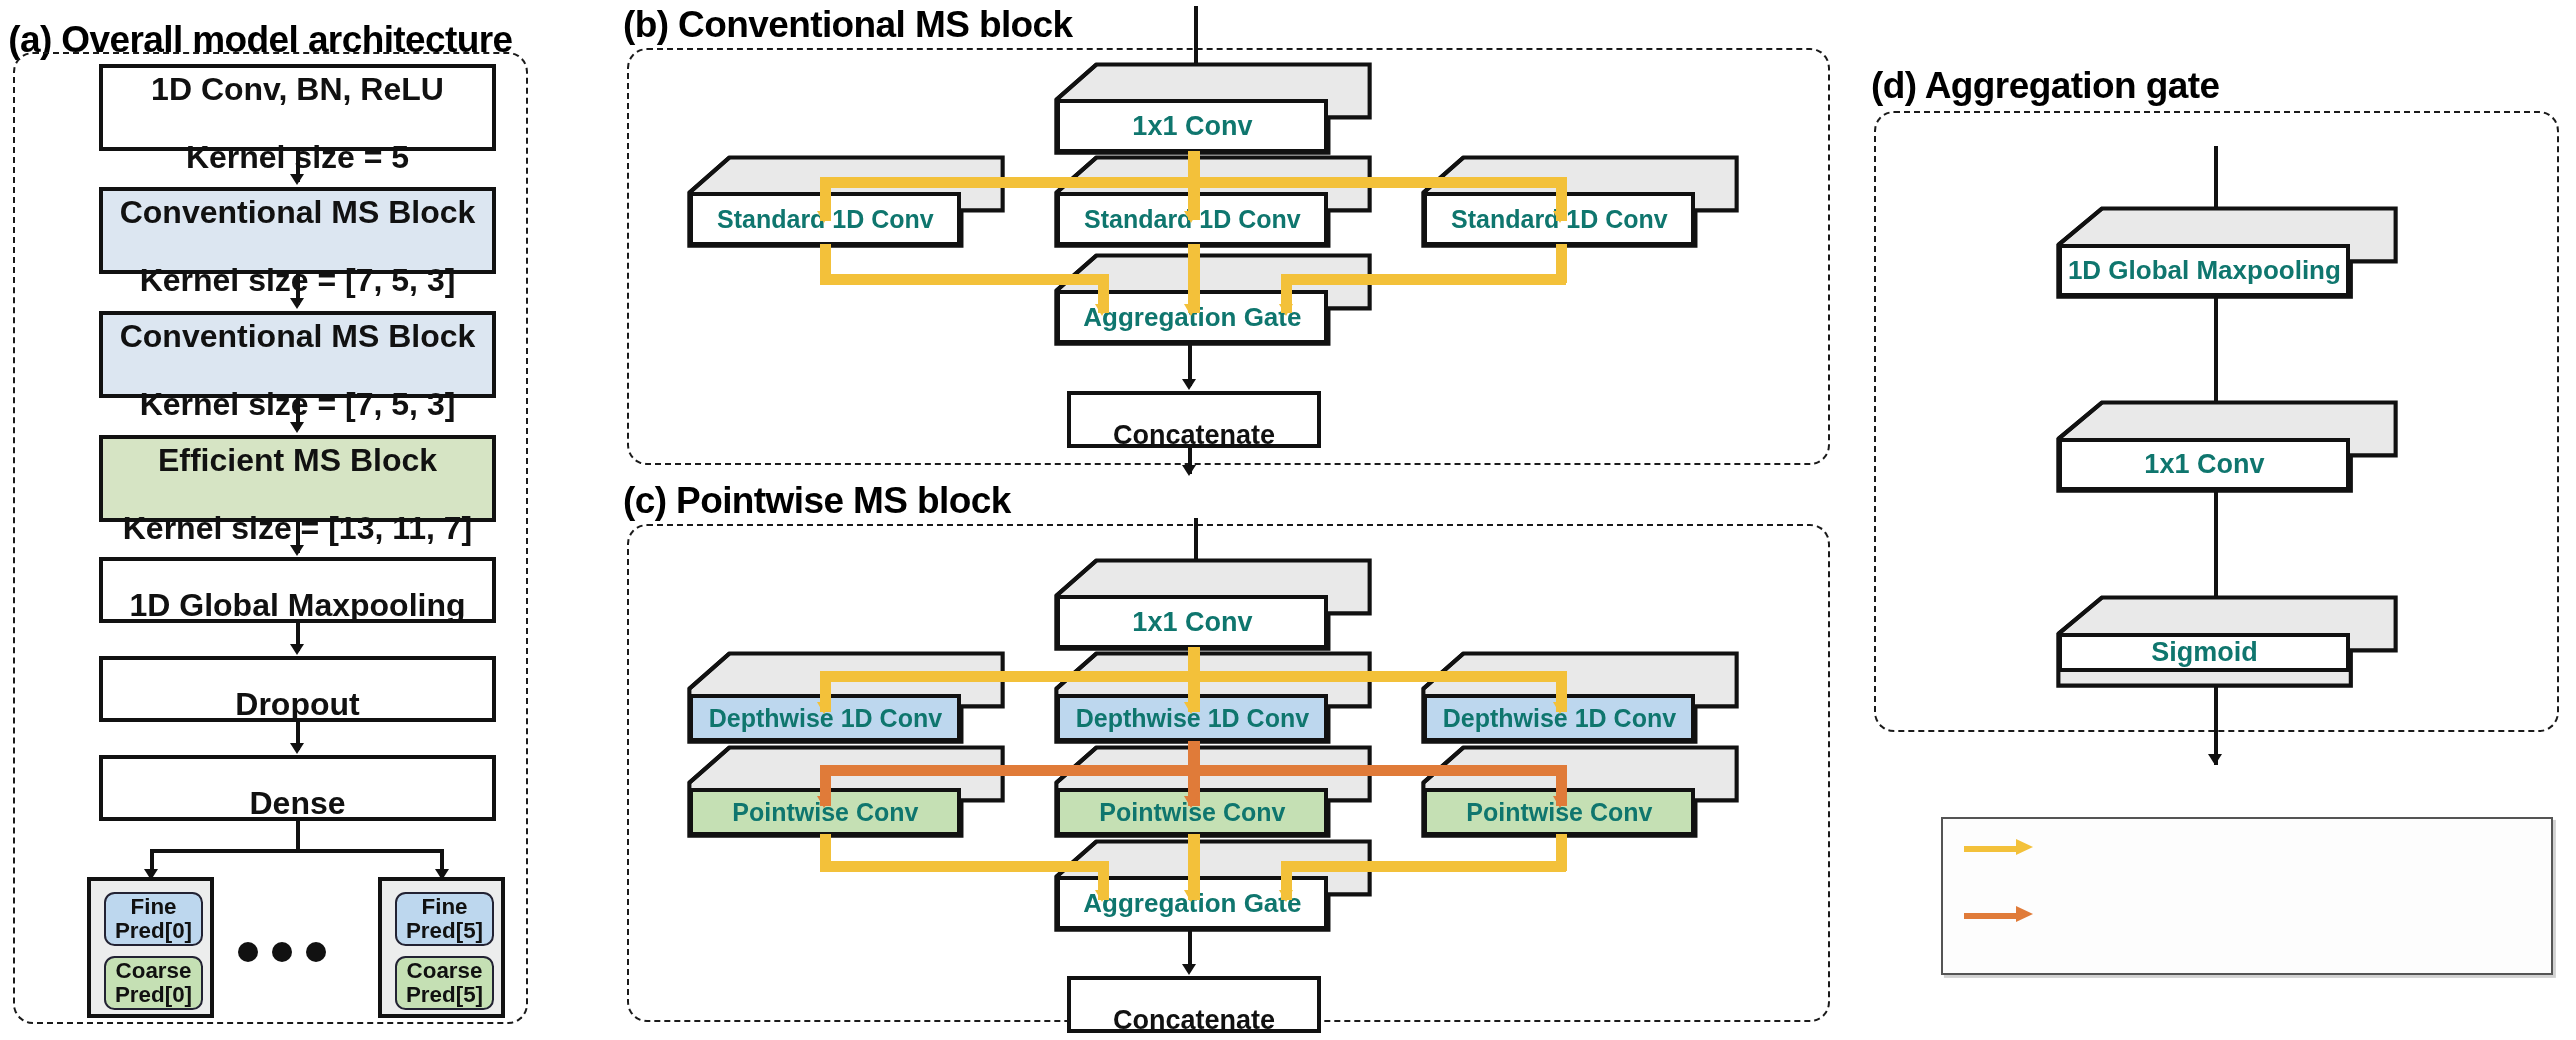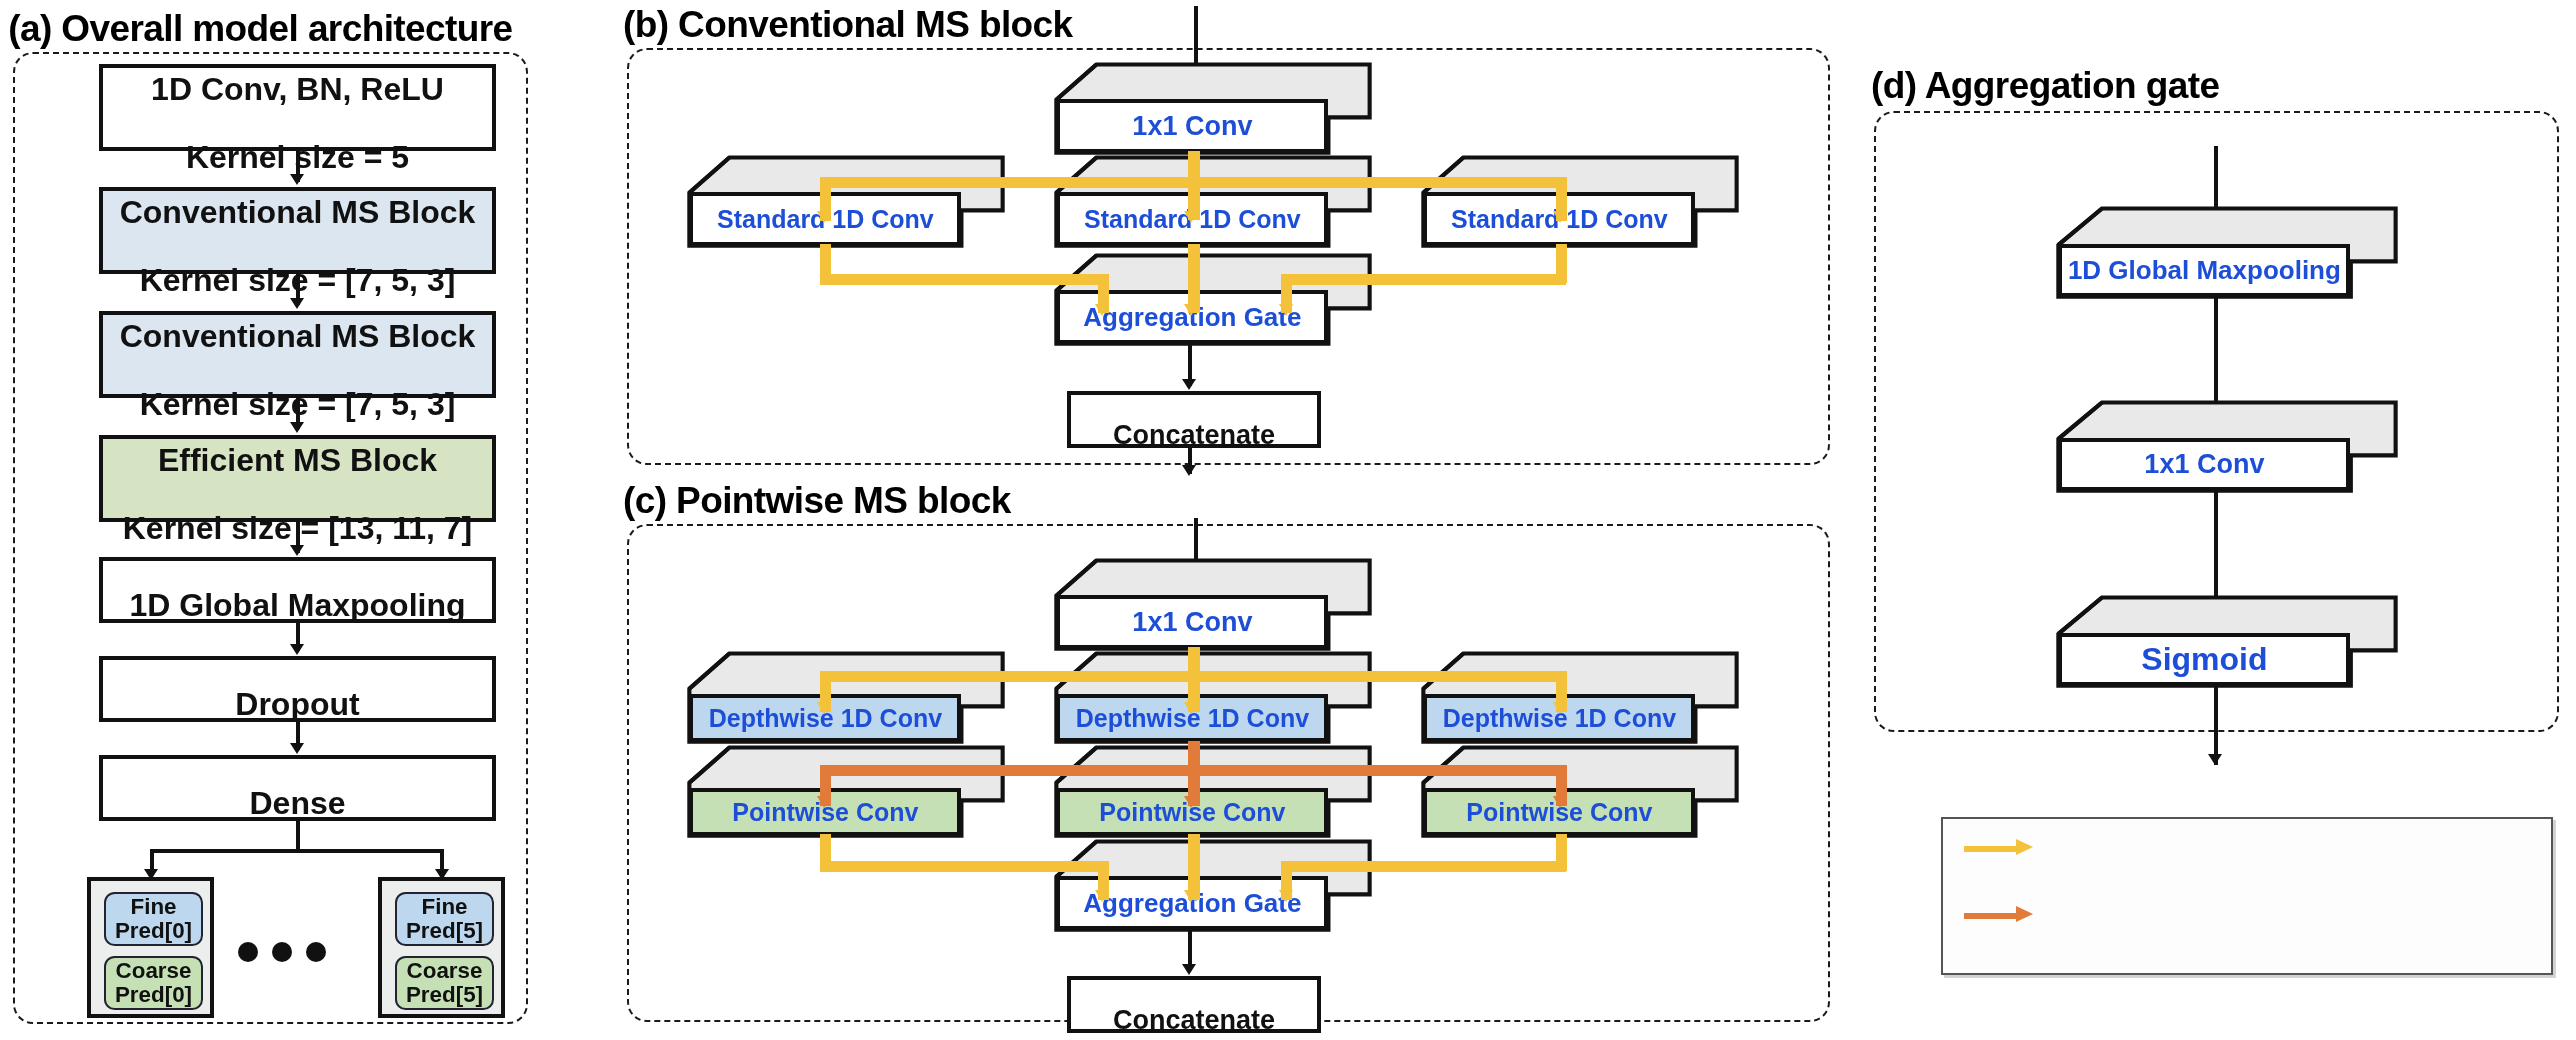--- a/index.html
+++ b/index.html
@@ -13,21 +13,21 @@
   .flatbox{position:absolute;box-sizing:border-box;border:4.1px solid #111;background:#fff;
       display:flex;flex-direction:column;align-items:center;justify-content:center;
       text-align:center;color:#111;line-height:1.12;font-weight:bold;}
   .flatbox .l1,.flatbox .l2{display:block;white-space:nowrap;margin-top:32px;}
 
   
   .slab{position:absolute;}
   .slab .top{position:absolute;left:0;top:0;width:100%;height:100%;}
   .slab .face{position:absolute;box-sizing:border-box;border:4.1px solid #111;
       display:flex;align-items:center;justify-content:center;text-align:center;
-      color:#1d4ed8;font-weight:bold;white-space:nowrap;z-index:3;}
+      color:#0f766e;font-weight:bold;white-space:nowrap;z-index:3;}
 
   
   .vline{position:absolute;background:#111;width:3.5px;}
   .hline{position:absolute;background:#111;height:3.5px;}
   .ahead{position:absolute;width:0;height:0;border-left:7.7px solid transparent;
       border-right:7.7px solid transparent;border-top:11.8px solid #111;}
   .yline{position:absolute;background:#f3c13a;}
   .yhead{position:absolute;width:0;height:0;border-left:7.7px solid transparent;
       border-right:7.7px solid transparent;border-top:12.4px solid #f3c13a;z-index:6;}
   .oline{position:absolute;background:#e07b39;}
@@ -47,21 +47,21 @@
   .legrow{position:absolute;display:flex;align-items:center;}
   .legarrow{position:relative;width:74px;height:9.4px;margin-right:15.3px;}
   .legarrow .shaft{position:absolute;left:0;top:2.9px;width:54px;height:5.9px;}
   .legarrow .head{position:absolute;left:52px;top:-4.1px;width:0;height:0;
       border-top:8.8px solid transparent;border-bottom:8.8px solid transparent;}
   .legtext{font-family:"Liberation Serif",serif;font-size:34px;color:#111;white-space:nowrap;}
 </style>
 </head>
 <body>
 
-<div class="panel-title" style="left:8.2px;top:8px;font-size:37px;">(a) Overall model architecture</div>
+<div class="panel-title" style="left:8.2px;top:19px;font-size:37px;">(a) Overall model architecture</div>
 <div class="dashed-panel" style="left:13px;top:52px;width:515px;height:972px;"></div>
 
 <div class="flatbox" style="left:99px;top:64px;width:397px;height:87px;font-size:32px;background:#fff;">
   <span class="l1">1D Conv, BN, ReLU</span>
   <span class="l2">Kernel size = 5</span>
 </div>
 <div class="vline" style="left:296px;top:151px;height:31px;"></div>
 <div class="ahead" style="left:290px;top:174px;"></div>
 
 <div class="flatbox" style="left:99px;top:187px;width:397px;height:87px;font-size:32px;background:#dce6f1;">
@@ -334,21 +334,21 @@
 </div>
 
 <div class="vline" style="left:2214px;top:492px;height:137px;"></div>
 <div class="ahead" style="left:2208px;top:618px;"></div>
 
 <div class="slab" style="left:2056px;top:594px;width:342px;height:94px;">
   <svg class="top" viewBox="0 0 580 160" preserveAspectRatio="none">
     <polygon points="78,6 576,6 576,96 500,96 500,156 4,156 4,68" fill="#e9e9e9" stroke="#111" stroke-width="7"></polygon>
     <line x1="78" y1="6" x2="4" y2="68" stroke="#111" stroke-width="7"></line>
   </svg>
-  <div class="face" style="left:2.4px;top:39px;width:292px;height:53px;background:#fff;font-size:32px;">Sigmoid</div>
+  <div class="face" style="left:2.4px;top:39px;width:292px;height:39px;background:#fff;font-size:27px;">Sigmoid</div>
 </div>
 
 <div class="vline" style="left:2214px;top:687px;height:78px;"></div>
 <div class="ahead" style="left:2208px;top:754px;"></div>
 
 <div class="legendbox" style="left:1941px;top:817px;width:612px;height:158px;"></div>
 
 <div class="legrow" style="left:1964px;top:843px;">
   <span class="legarrow">
     <span class="shaft" style="background:#f3c13a;"></span>

